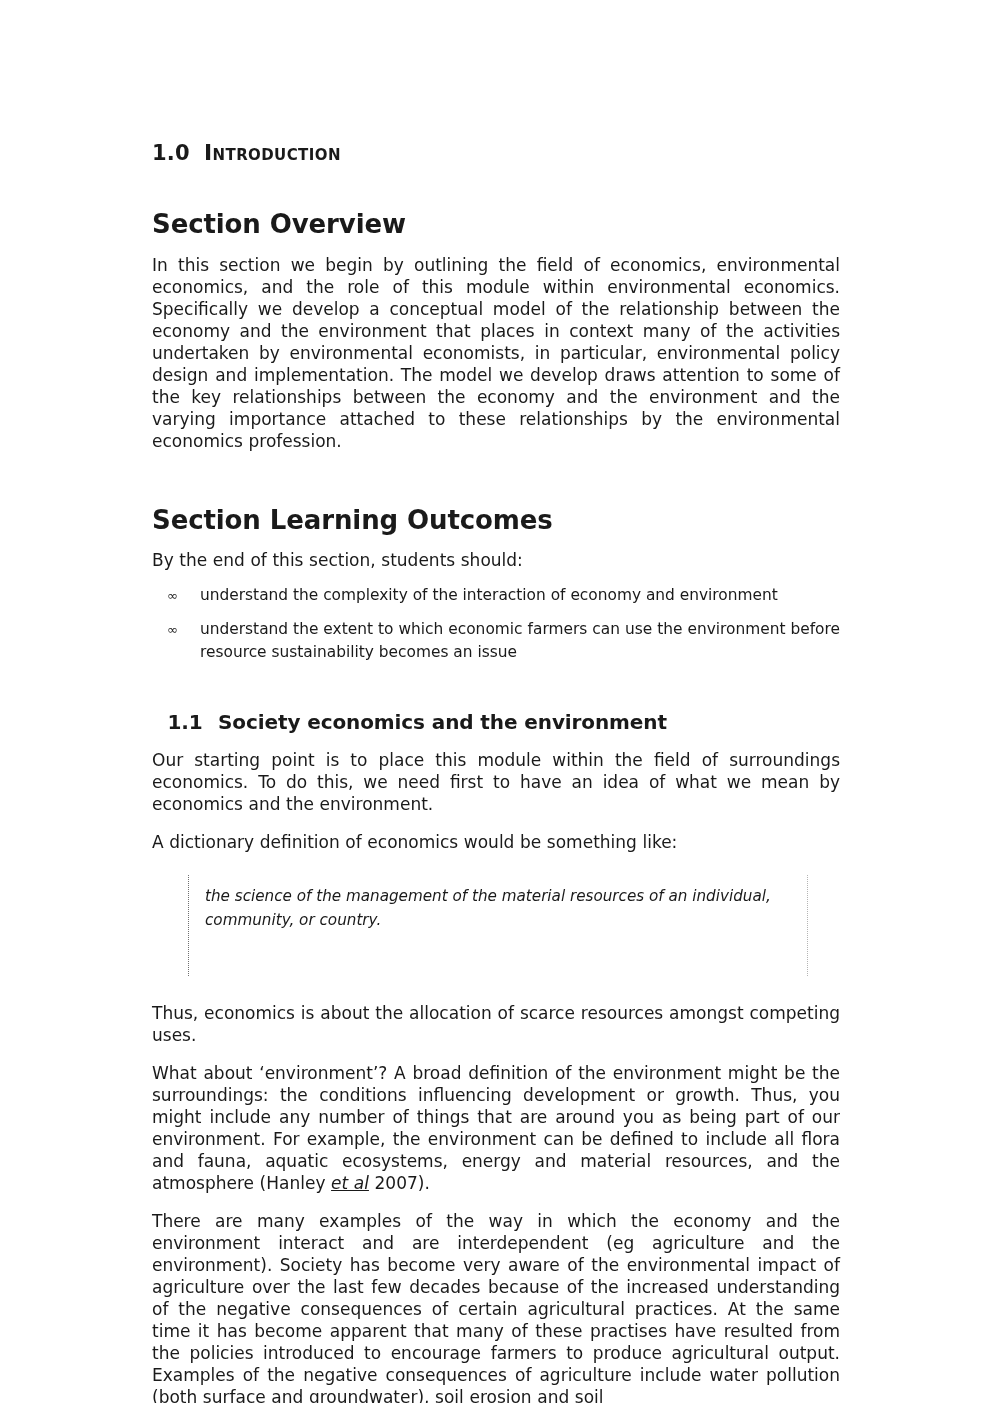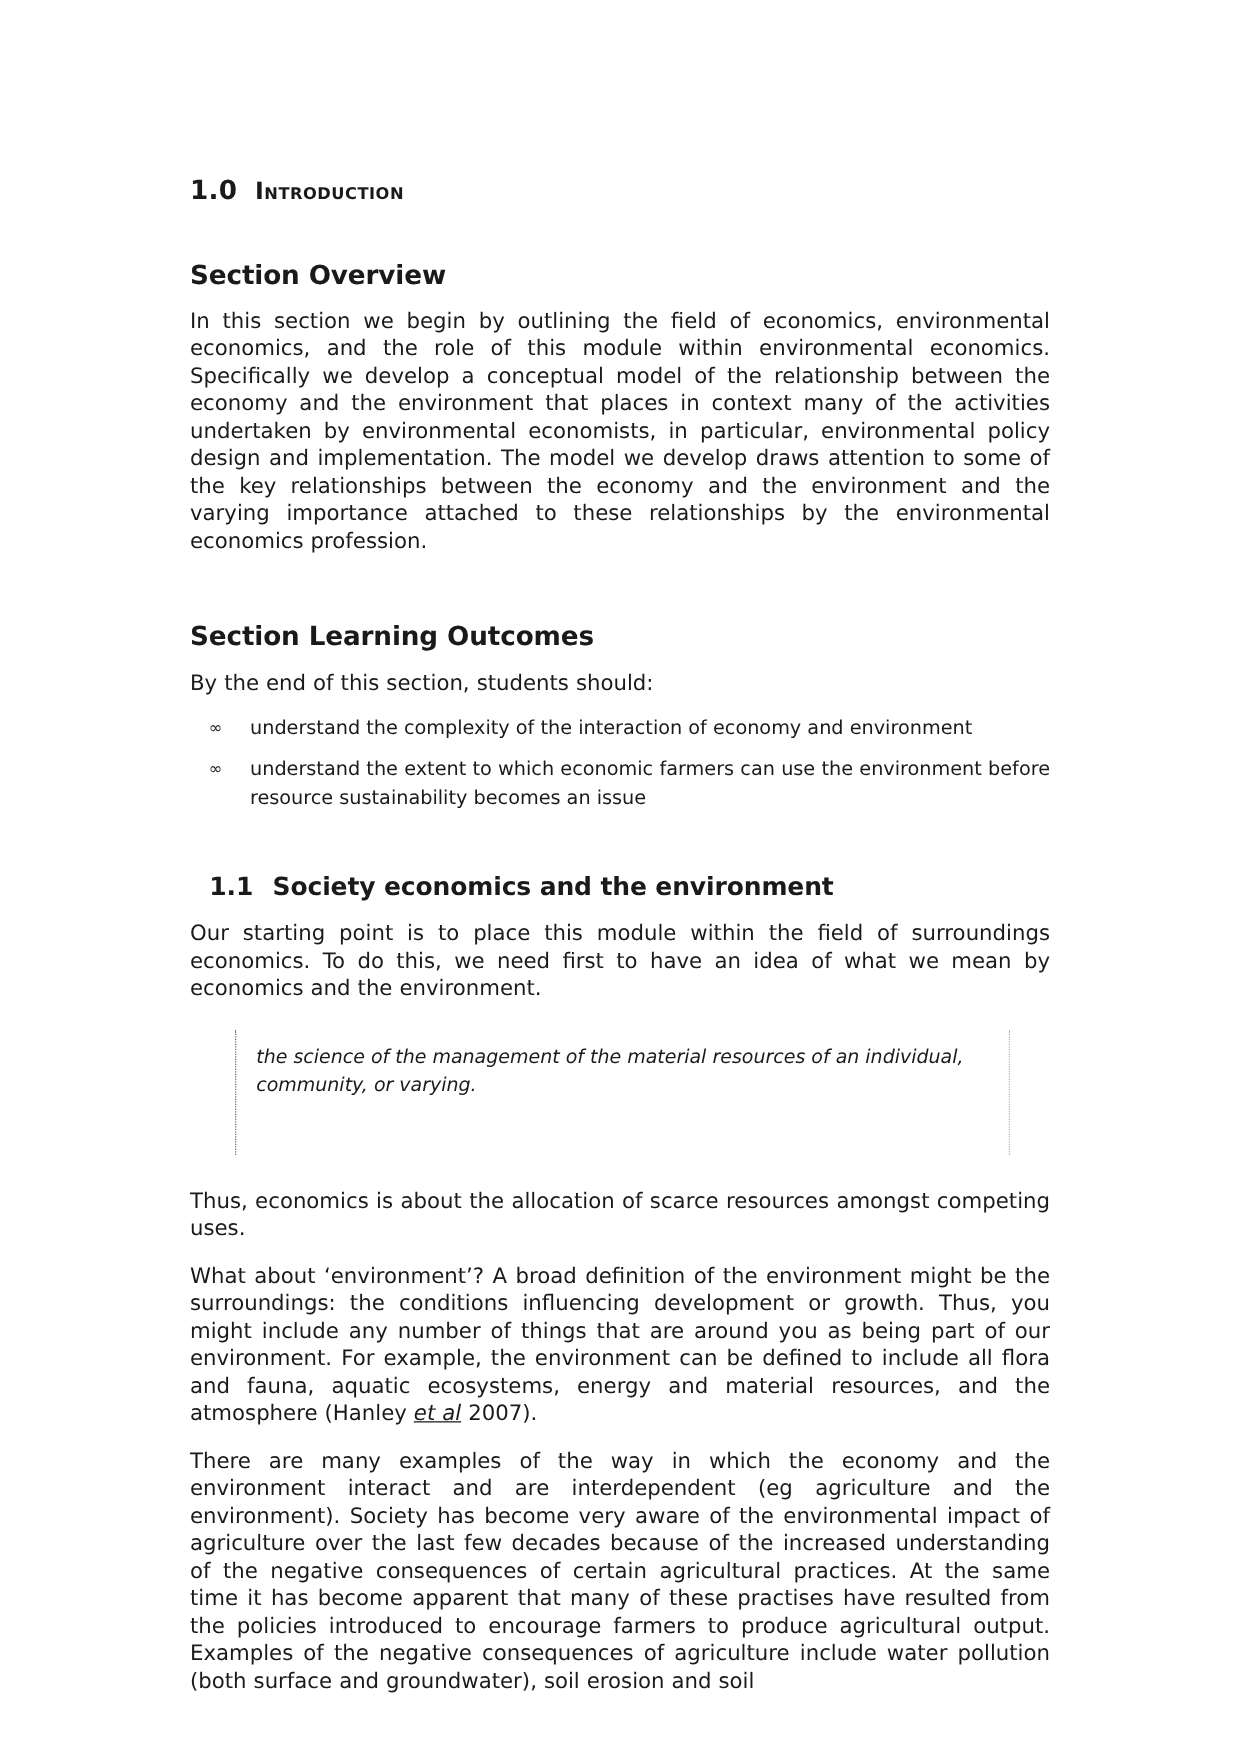--- a/index.html
+++ b/index.html
@@ -40,27 +40,27 @@
     margin: 0 0 42px 0;
     line-height: 1.2;
     white-space: nowrap;
   }
   .h-chapter .num {
     display: inline-block;
     min-width: 52px;
   }
   .h-chapter .smallcaps {
     font-variant: small-caps;
-    font-size: 19px;
+    font-size: 22px;
     letter-spacing: 0.4px;
     margin-top: 20px;
   }
 
   .h-sub {
-    font-size: 21px;
+    font-size: 26px;
     font-weight: bold;
     margin: 0 0 13px 0;
     line-height: 1.25;
     letter-spacing: -0.1px;
   }
 
   .h-section {
     font-size: 20px;
     font-weight: bold;
     margin: 0 0 14px 0;
@@ -172,24 +172,25 @@
     </ul>
 
     <div class="gap-xl"></div>
 
     <h2 class="h-section">
       <span class="num">1.1</span><span>Society economics and the environment</span>
     </h2>
 
     <p class="body">Our starting point is to place this module within the field of surroundings economics. To do this, we need first to have an idea of what we mean by economics and the environment.</p>
 
+    <p class="body last-of-block">A dictionary definition of economics would be something like:</p>
 
     <div class="quote-wrap">
       <div class="quote">
-        <p>the science of the management of the material resources of an individual, community, or varying.</p>
+        <p>the science of the management of the material resources of an individual, community, or country.</p>
       </div>
     </div>
 
     <div class="gap-md"></div>
 
     <p class="body">Thus, economics is about the allocation of scarce resources amongst competing uses.</p>
 
     <p class="body"><span>What about ‘environment’? A broad definition of the environment might be the surroundings: the conditions influencing development or growth. Thus, you might include any number of things that are around you as being part of our environment. For example, the environment can be defined to include all flora and fauna, aquatic ecosystems, energy and material resources, and the atmosphere (Hanley </span><span class="italic">et al</span><span> 2007).</span></p>
 
     <p class="body">There are many examples of the way in which the economy and the environment interact and are interdependent (eg agriculture and the environment). Society has become very aware of the environmental impact of agriculture over the last few decades because of the increased understanding of the negative consequences of certain agricultural practices. At the same time it has become apparent that many of these practises have resulted from the policies introduced to encourage farmers to produce agricultural output. Examples of the negative consequences of agriculture include water pollution (both surface and groundwater), soil erosion and soil</p>

